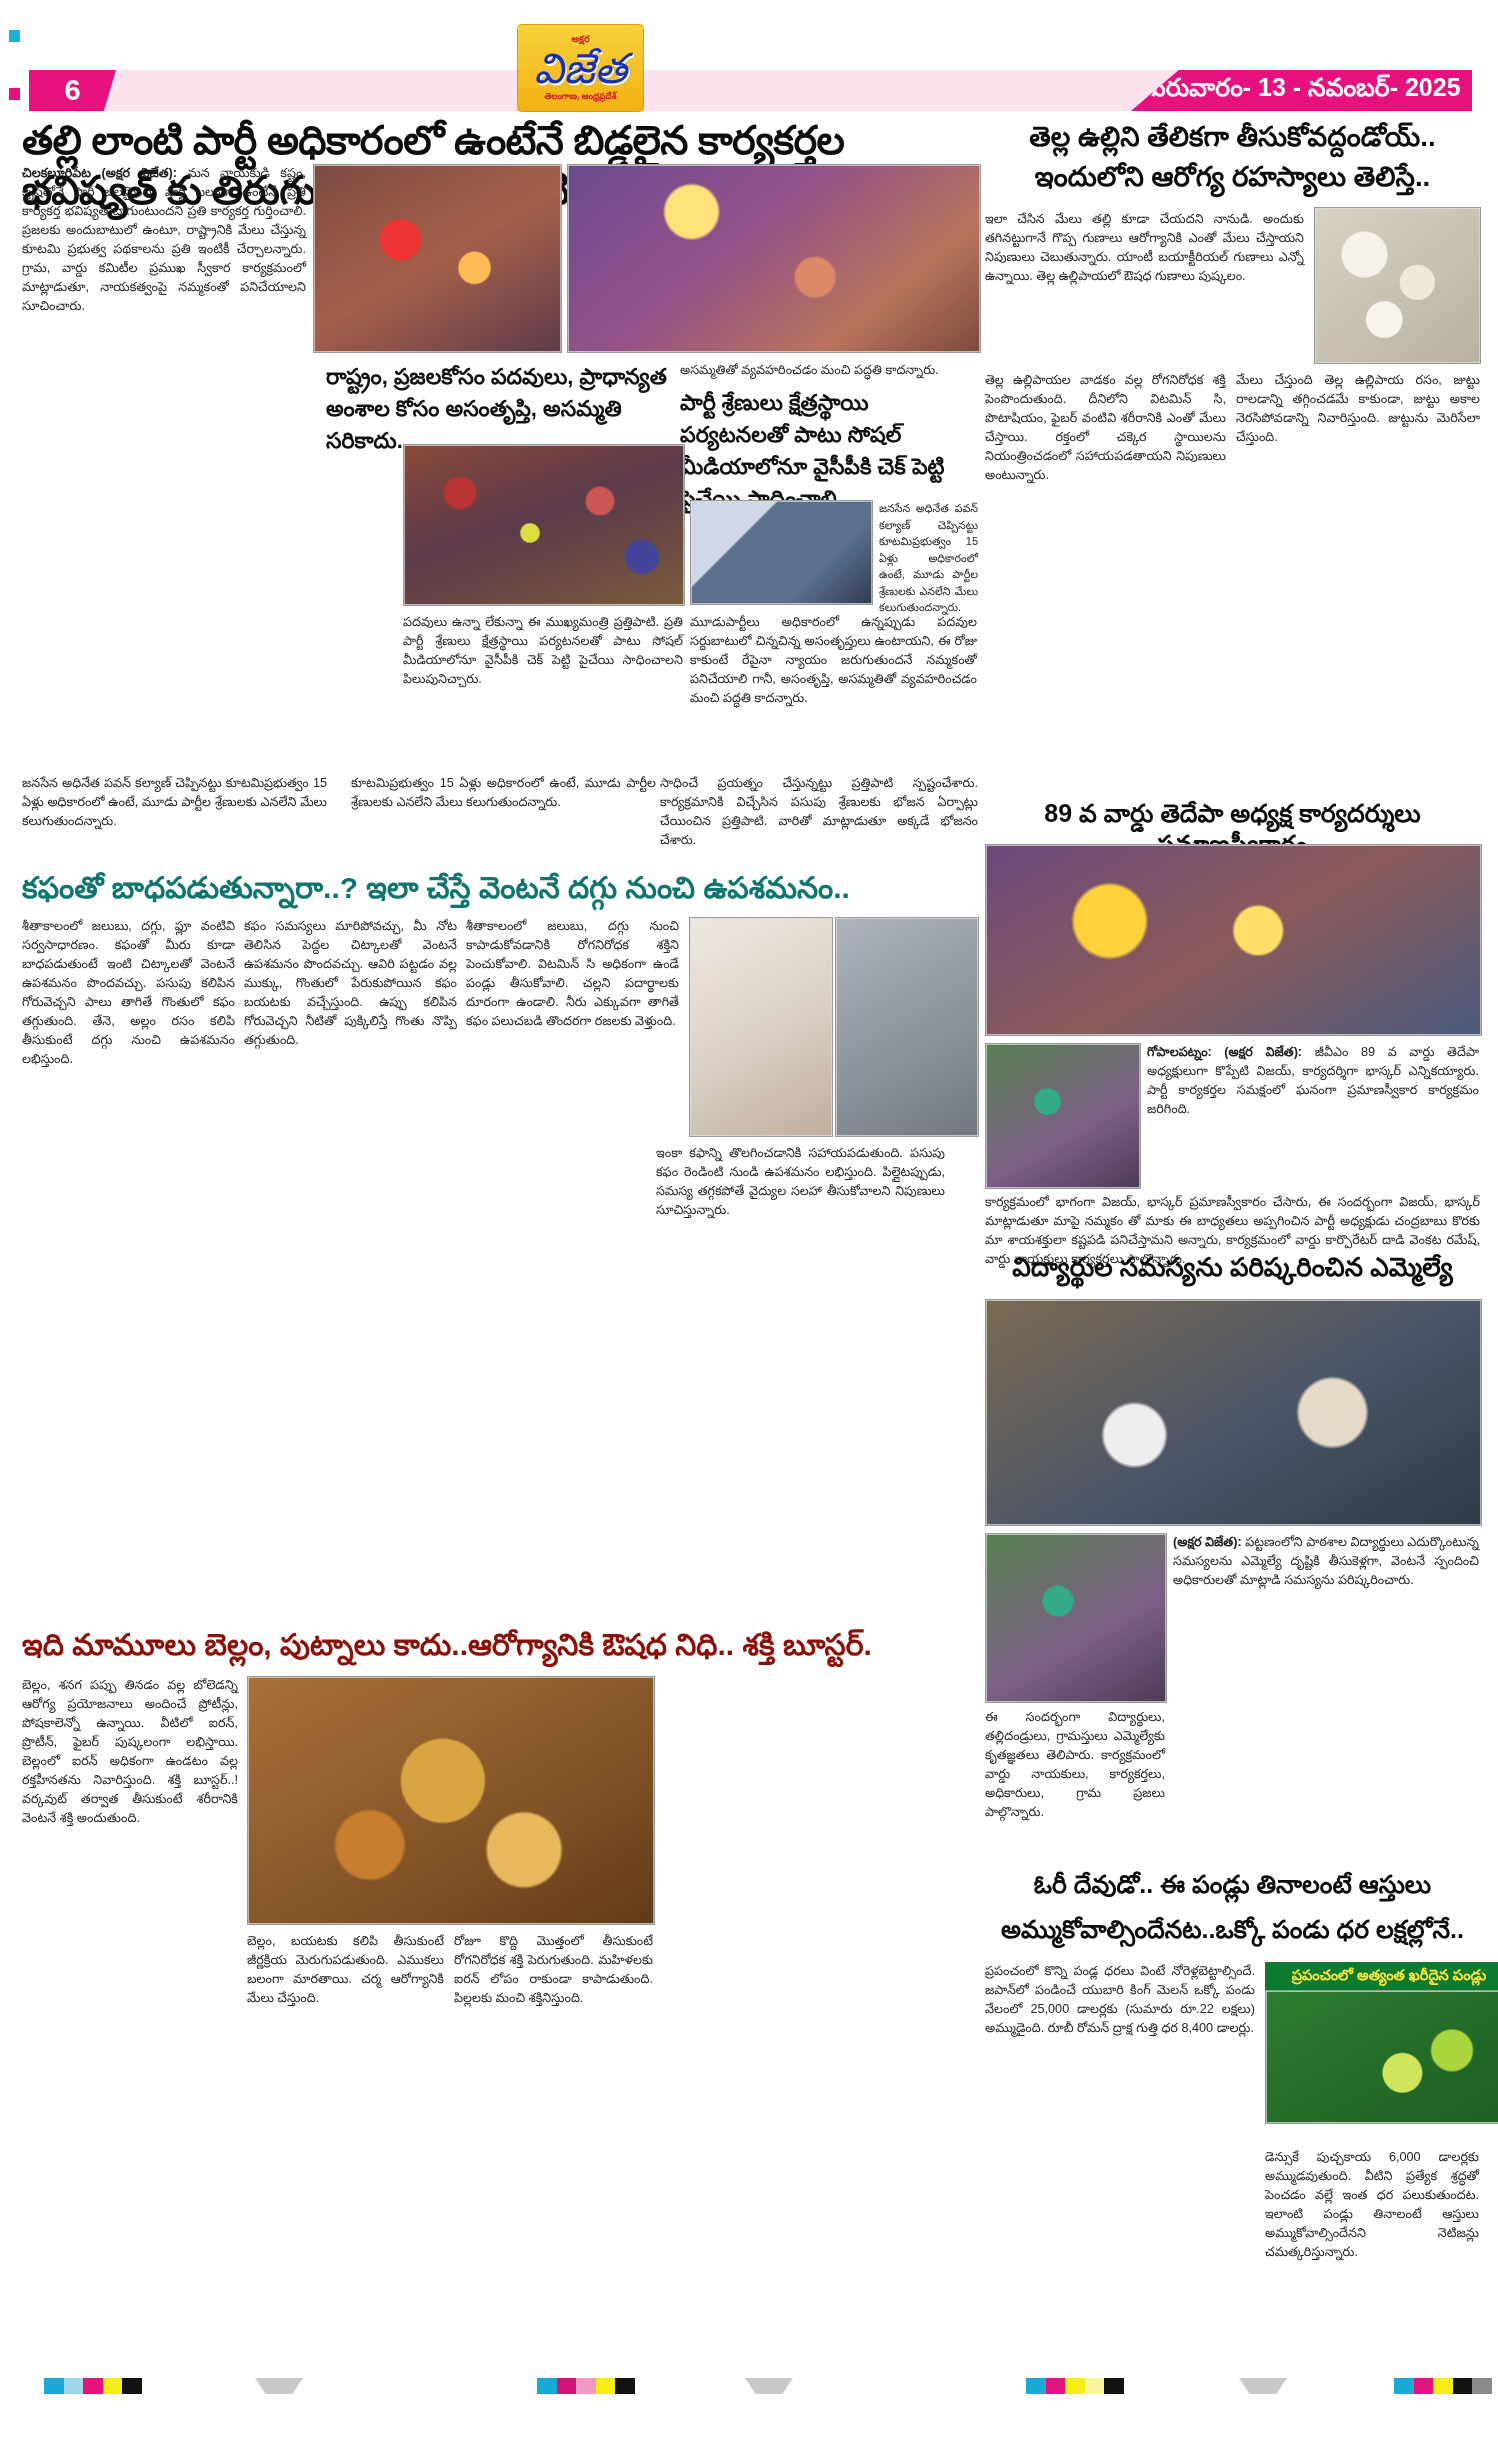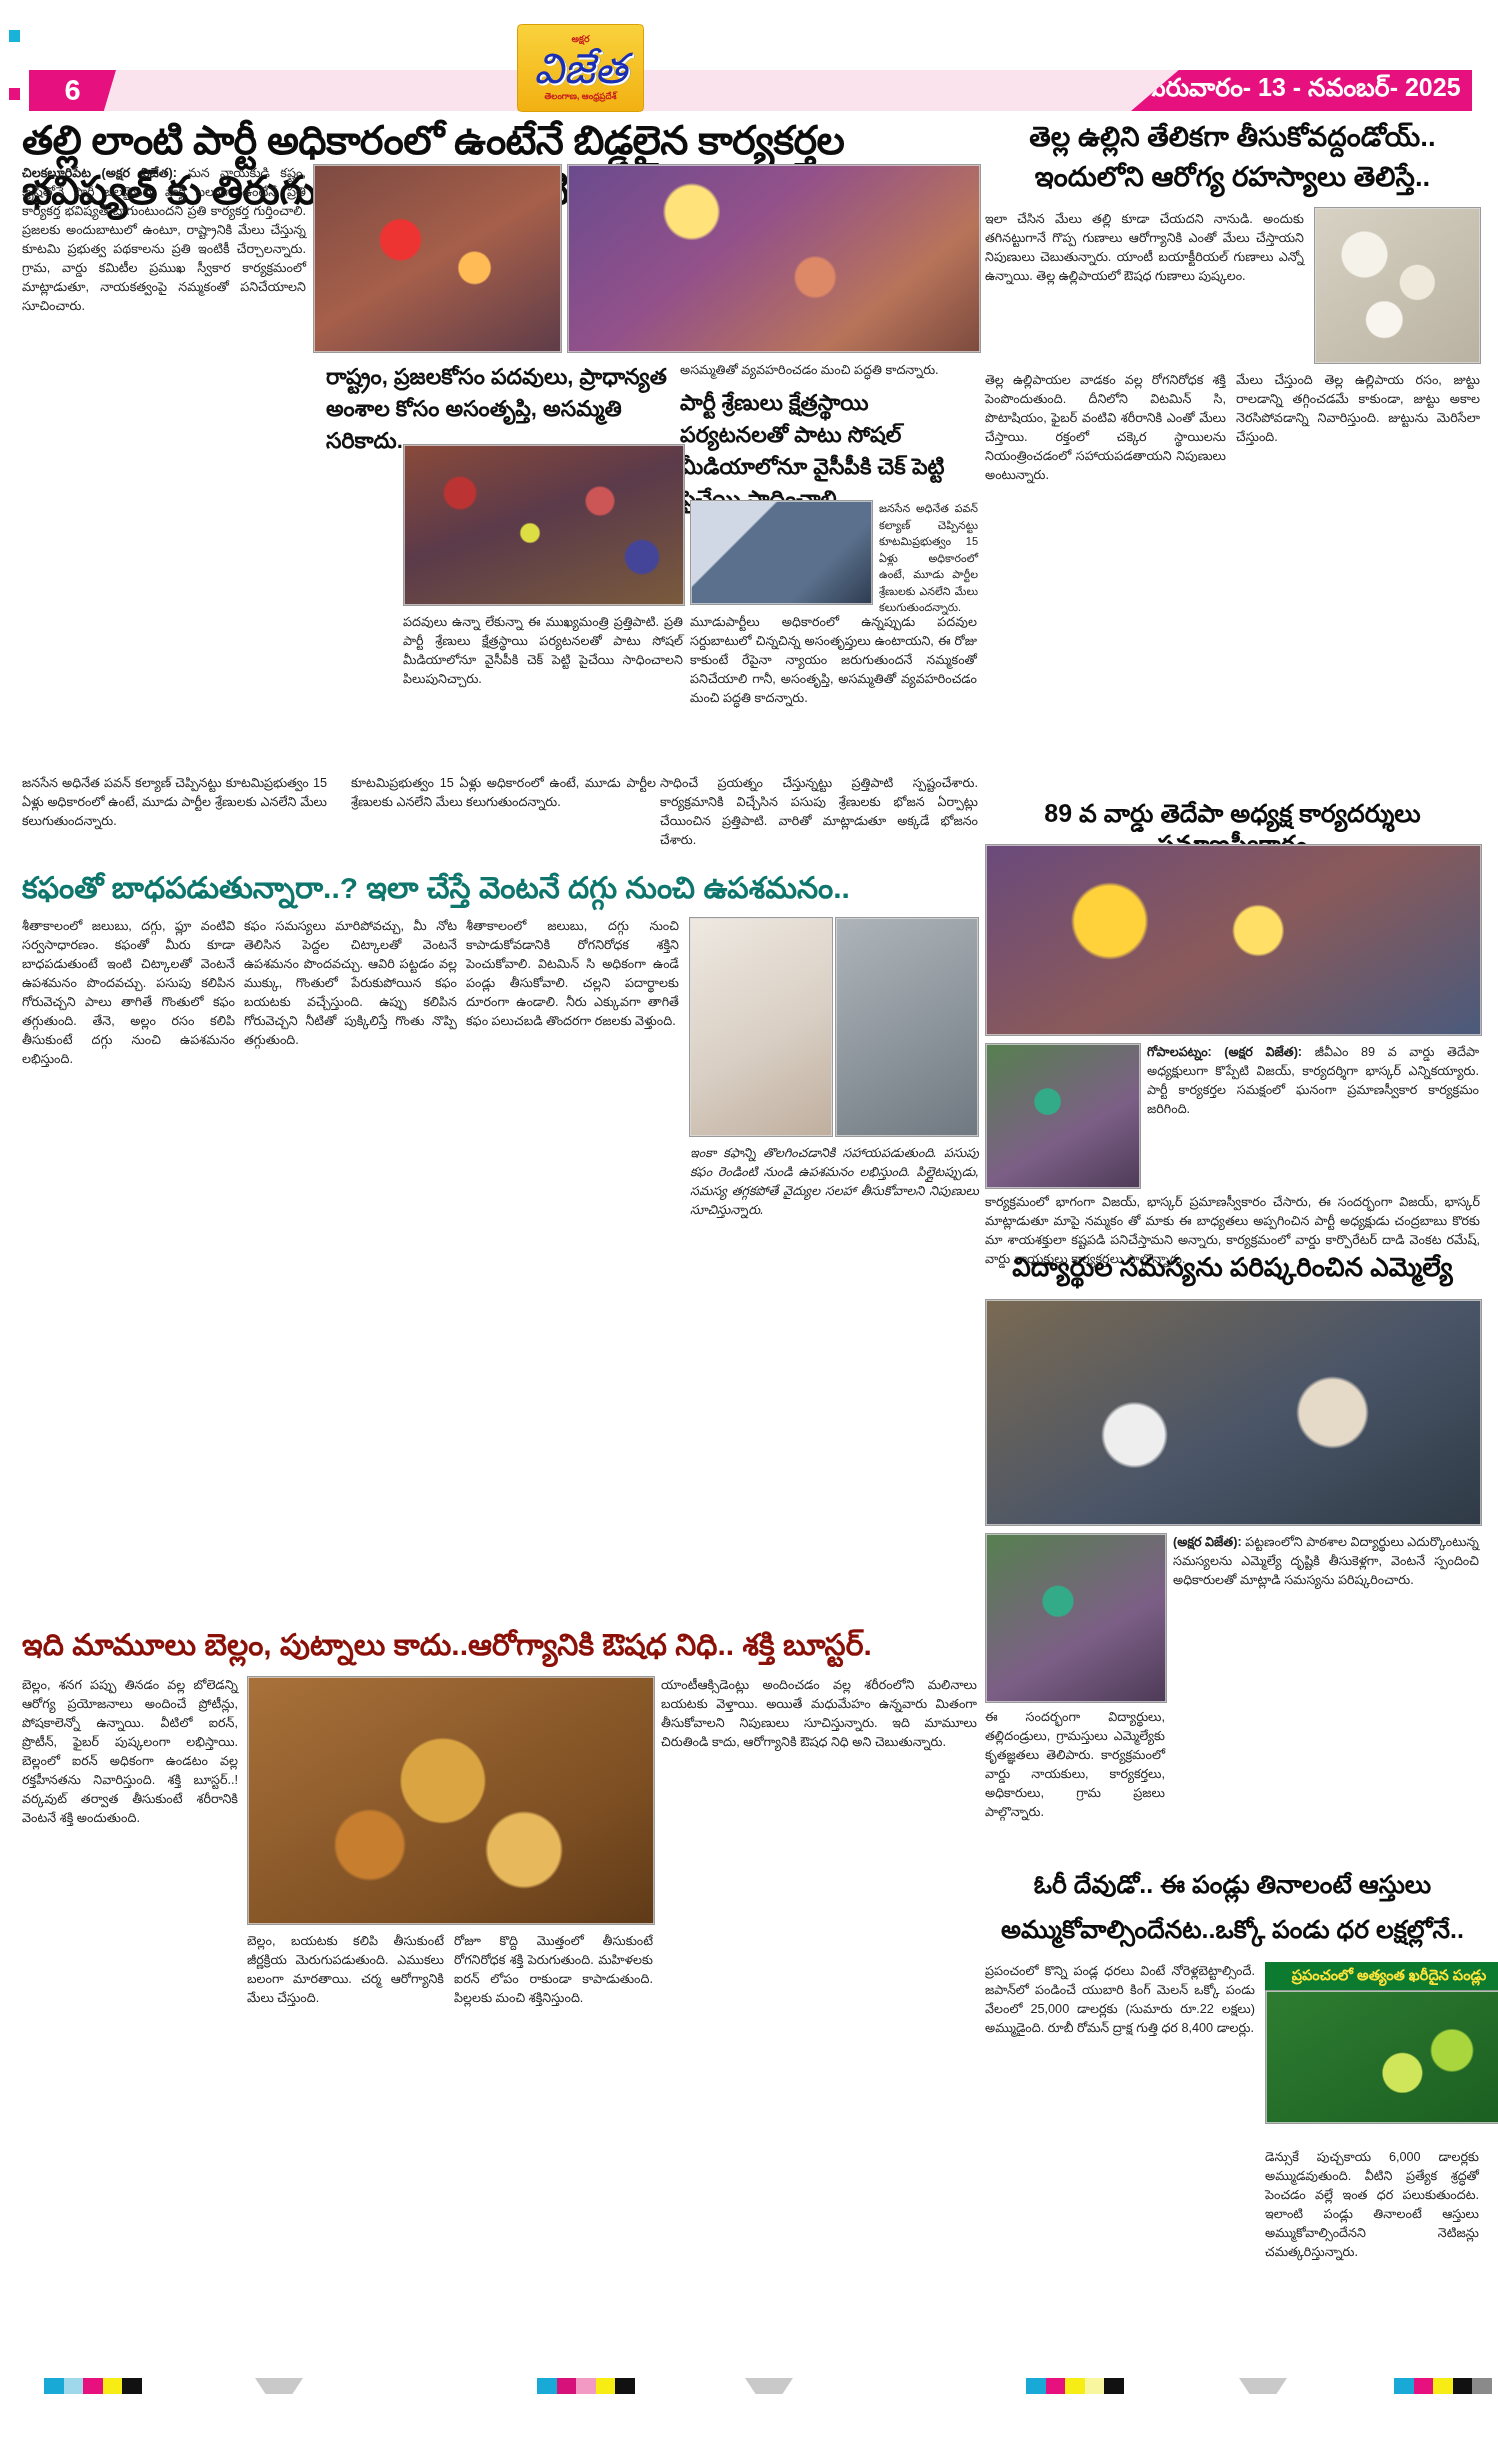--- a/index.html
+++ b/index.html
@@ -155,28 +155,27 @@
     <span>పట్టణంలోని పాఠశాల విద్యార్థులు ఎదుర్కొంటున్న సమస్యలను ఎమ్మెల్యే దృష్టికి తీసుకెళ్లగా, వెంటనే స్పందించి అధికారులతో మాట్లాడి సమస్యను పరిష్కరించారు.</span>
   </div>
   <div class="abs body-txt" style="left:985px;top:1708px;width:180px;height:144px;">ఈ సందర్భంగా విద్యార్థులు, తల్లిదండ్రులు, గ్రామస్తులు ఎమ్మెల్యేకు కృతజ్ఞతలు తెలిపారు. కార్యక్రమంలో వార్డు నాయకులు, కార్యకర్తలు, అధికారులు, గ్రామ ప్రజలు పాల్గొన్నారు.</div>
 
   <div class="abs hl hl-blue" style="left:22px;top:869px;width:957px;height:39px;font-size:30px;">కఫంతో బాధపడుతున్నారా..? ఇలా చేస్తే వెంటనే దగ్గు నుంచి ఉపశమనం..</div>
   <div class="abs photo ph-cough-f" style="left:689px;top:917px;width:142px;height:218px;"></div>
   <div class="abs photo ph-cough-m" style="left:835px;top:917px;width:142px;height:218px;"></div>
   <div class="abs body-txt" style="left:22px;top:917px;width:213px;height:690px;">శీతాకాలంలో జలుబు, దగ్గు, ఫ్లూ వంటివి సర్వసాధారణం. కఫంతో మీరు కూడా బాధపడుతుంటే ఇంటి చిట్కాలతో వెంటనే ఉపశమనం పొందవచ్చు. పసుపు కలిపిన గోరువెచ్చని పాలు తాగితే గొంతులో కఫం తగ్గుతుంది. తేనె, అల్లం రసం కలిపి తీసుకుంటే దగ్గు నుంచి ఉపశమనం లభిస్తుంది.</div>
   <div class="abs body-txt" style="left:244px;top:917px;width:213px;height:690px;">కఫం సమస్యలు మారిపోవచ్చు, మీ నోట తెలిసిన పెద్దల చిట్కాలతో వెంటనే ఉపశమనం పొందవచ్చు. ఆవిరి పట్టడం వల్ల ముక్కు, గొంతులో పేరుకుపోయిన కఫం బయటకు వచ్చేస్తుంది. ఉప్పు కలిపిన గోరువెచ్చని నీటితో పుక్కిలిస్తే గొంతు నొప్పి తగ్గుతుంది.</div>
   <div class="abs body-txt" style="left:466px;top:917px;width:213px;height:690px;">శీతాకాలంలో జలుబు, దగ్గు నుంచి కాపాడుకోవడానికి రోగనిరోధక శక్తిని పెంచుకోవాలి. విటమిన్ సి అధికంగా ఉండే పండ్లు తీసుకోవాలి. చల్లని పదార్థాలకు దూరంగా ఉండాలి. నీరు ఎక్కువగా తాగితే కఫం పలుచబడి తొందరగా రజలకు వెళ్తుంది.</div>
-  <div class="abs body-txt" style="left:690px;top:1144px;width:289px;height:463px;font-style:italic;">ఇంకా కఫాన్ని తొలగించడానికి సహాయపడుతుంది. పసుపు కఫం రెండింటి నుండి ఉపశమనం లభిస్తుంది. పిల్లైటప్పుడు, సమస్య తగ్గకపోతే వైద్యుల సలహా తీసుకోవాలని నిపుణులు సూచిస్తున్నారు.</div>
+  <div class="abs body-txt" style="left:656px;top:1144px;width:289px;height:463px;">ఇంకా కఫాన్ని తొలగించడానికి సహాయపడుతుంది. పసుపు కఫం రెండింటి నుండి ఉపశమనం లభిస్తుంది. పిల్లైటప్పుడు, సమస్య తగ్గకపోతే వైద్యుల సలహా తీసుకోవాలని నిపుణులు సూచిస్తున్నారు.</div>
 
   <div class="abs hl hl-red" style="left:22px;top:1626px;width:957px;height:41px;font-size:30px;">ఇది మామూలు బెల్లం, పుట్నాలు కాదు..ఆరోగ్యానికి ఔషధ నిధి.. శక్తి బూస్టర్.</div>
   <div class="abs photo ph-snack" style="left:247px;top:1676px;width:406px;height:247px;"></div>
   <div class="abs body-txt" style="left:22px;top:1676px;width:216px;height:702px;">బెల్లం, శనగ పప్పు తినడం వల్ల బోలెడన్ని ఆరోగ్య ప్రయోజనాలు అందించే ప్రోటీన్లు, పోషకాలెన్నో ఉన్నాయి. వీటిలో ఐరన్, ప్రొటీన్, ఫైబర్ పుష్కలంగా లభిస్తాయి. బెల్లంలో ఐరన్ అధికంగా ఉండటం వల్ల రక్తహీనతను నివారిస్తుంది. శక్తి బూస్టర్..! వర్కవుట్ తర్వాత తీసుకుంటే శరీరానికి వెంటనే శక్తి అందుతుంది.</div>
   <div class="abs body-txt" style="left:247px;top:1932px;width:197px;height:447px;">బెల్లం, బయటకు కలిపి తీసుకుంటే జీర్ణక్రియ మెరుగుపడుతుంది. ఎముకలు బలంగా మారతాయి. చర్మ ఆరోగ్యానికి మేలు చేస్తుంది.</div>
   <div class="abs body-txt" style="left:454px;top:1932px;width:199px;height:447px;">రోజూ కొద్ది మొత్తంలో తీసుకుంటే రోగనిరోధక శక్తి పెరుగుతుంది. మహిళలకు ఐరన్ లోపం రాకుండా కాపాడుతుంది. పిల్లలకు మంచి శక్తినిస్తుంది.</div>
-  <div class="abs body-txt" style="left:661px;top:1676px;width:316px;height:702px;">యాంటీఆక్సిడెంట్లు అందించడం వల్ల శరీరంలోని మలినాలు బయటకు వెళ్తాయి. అయితే మధుమేహం ఉన్నవారు మితంగా తీసుకోవాలని నిపుణులు సూచిస్తున్నారు. ఇది మామూలు చిరుతిండి కాదు, ఆరోగ్యానికి ఔషధ నిధి అని చెబుతున్నారు.</div>
 
   <div class="abs hl hl-center" style="left:985px;top:1862px;width:495px;height:93px;font-size:25px;line-height:1.8;">ఓరీ దేవుడో.. ఈ పండ్లు తినాలంటే ఆస్తులు అమ్ముకోవాల్సిందేనట..ఒక్కో పండు ధర లక్షల్లోనే..</div>
   <div class="abs" style="left:1265px;top:1962px;width:248px;height:178px;">
     <div class="fruit-badge">ప్రపంచంలో అత్యంత ఖరీదైన పండ్లు</div>
     <div class="photo ph-fruit" style="width:100%;height:132px;"></div>
   </div>
   <div class="abs body-txt" style="left:985px;top:1962px;width:270px;height:418px;">ప్రపంచంలో కొన్ని పండ్ల ధరలు వింటే నోరెళ్లబెట్టాల్సిందే. జపాన్‌లో పండించే యుబారి కింగ్ మెలన్ ఒక్కో పండు వేలంలో 25,000 డాలర్లకు (సుమారు రూ.22 లక్షలు) అమ్ముడైంది. రూబీ రోమన్ ద్రాక్ష గుత్తి ధర 8,400 డాలర్లు.</div>
   <div class="abs body-txt" style="left:1265px;top:2148px;width:214px;height:232px;">డెన్సుకే పుచ్చకాయ 6,000 డాలర్లకు అమ్ముడవుతుంది. వీటిని ప్రత్యేక శ్రద్ధతో పెంచడం వల్లే ఇంత ధర పలుకుతుందట. ఇలాంటి పండ్లు తినాలంటే ఆస్తులు అమ్ముకోవాల్సిందేనని నెటిజన్లు చమత్కరిస్తున్నారు.</div>
 
   <div class="abs regrow" style="left:44px;top:2378px;">

